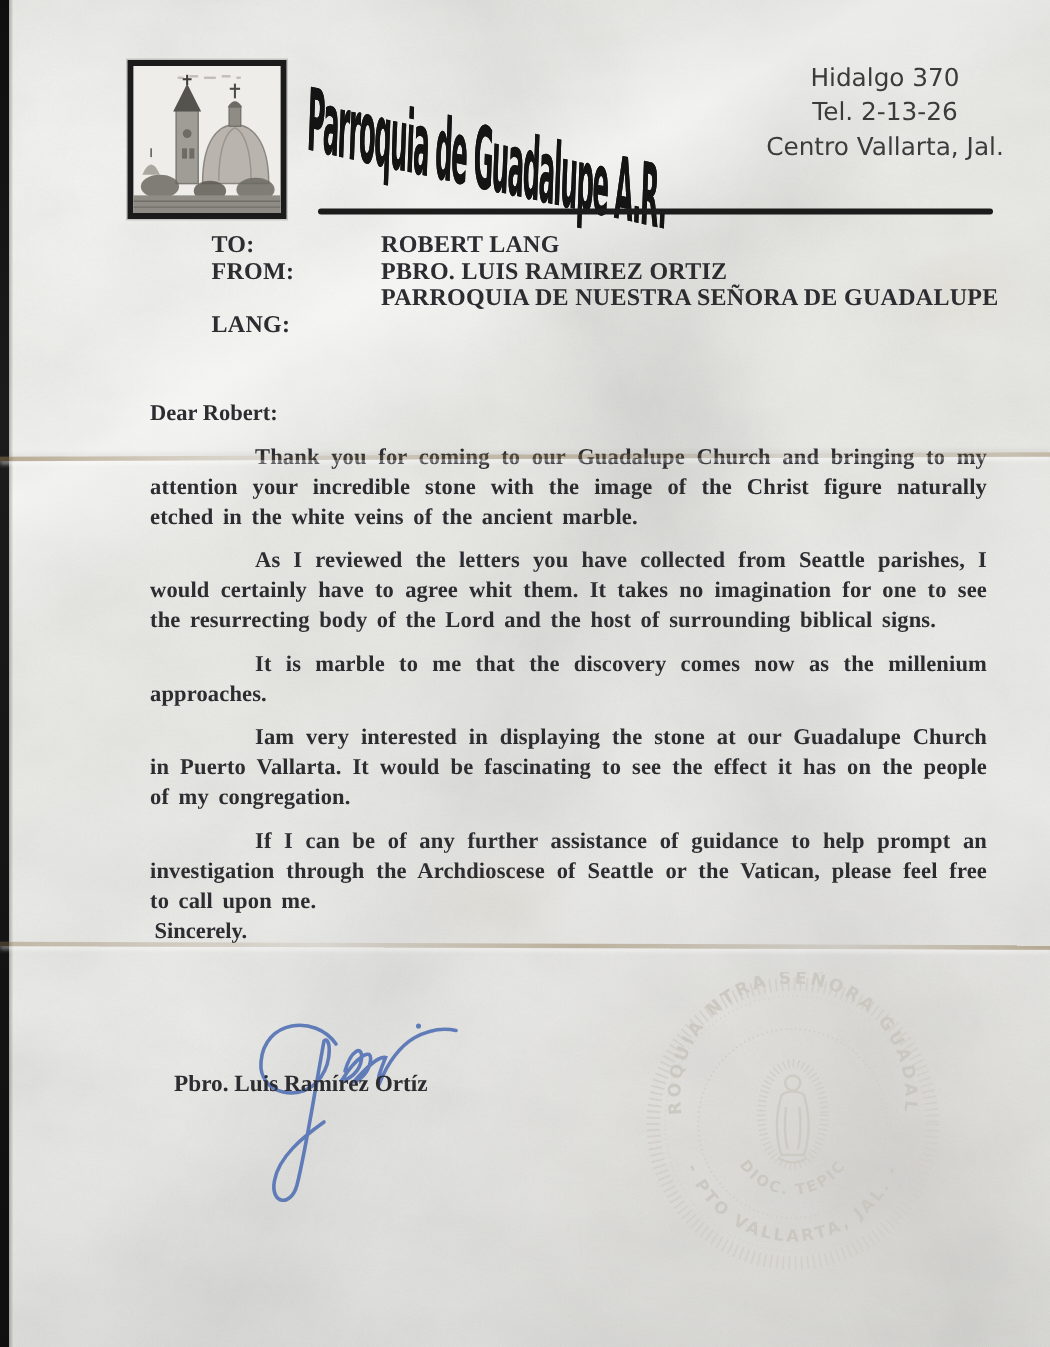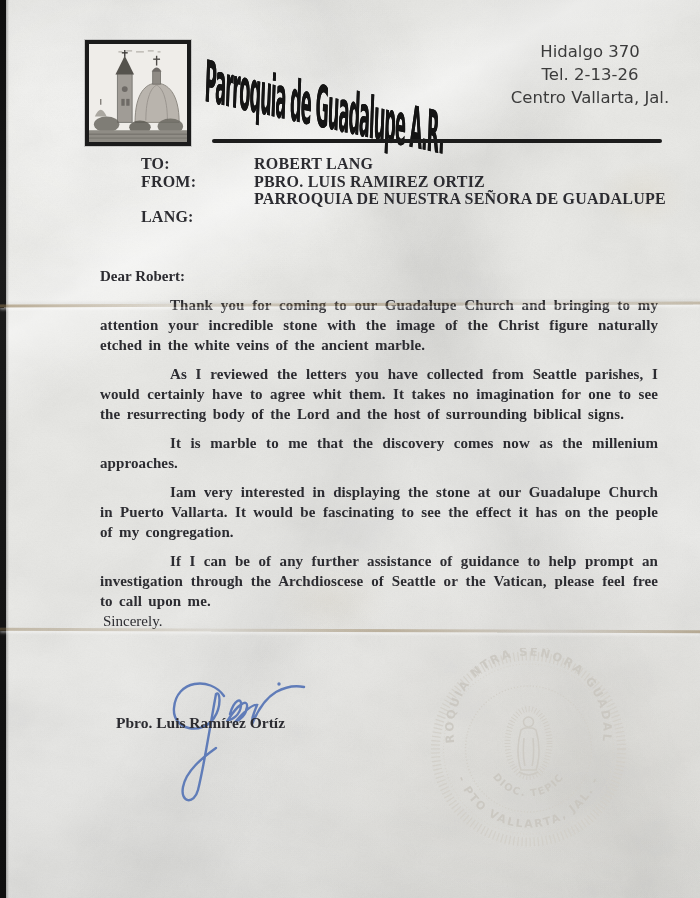--- a/index.html
+++ b/index.html
@@ -47,21 +47,21 @@
     font-family:"DejaVu Sans", sans-serif;font-size:16.5px;line-height:23px;color:#3b3b3b;}
   .head-rule{position:absolute;left:212px;top:139px;width:450px;height:4px;background:#1c1c1c;border-radius:2px;}
   
   .meta{position:absolute;left:100px;top:155px;display:grid;grid-template-columns:113px auto;
     font-weight:bold;font-size:16px;line-height:17.6px;letter-spacing:.2px;margin-left:41px;}
   
   .salutation{position:absolute;left:100px;top:252px;font-weight:bold;font-size:15px;margin-top:16px;}
   .letter-body{position:absolute;left:100px;top:295px;width:558px;}
   .letter-body p{margin:0 0 9px 0;font-weight:bold;font-size:15px;line-height:20px;
     text-align:justify;text-indent:70px;word-spacing:2.5px;letter-spacing:.1px;}
-  .closing{position:absolute;left:103px;top:613px;font-weight:normal;font-size:15px;}
+  .closing{position:absolute;left:103px;top:613px;font-weight:bold;font-size:15px;}
   .signature{position:absolute;left:158px;top:672px;width:155px;height:140px;}
   .sig-name{position:absolute;left:116px;top:714px;font-weight:bold;font-size:15.5px;}
   .cc-line{position:absolute;left:100px;top:783px;font-weight:bold;font-size:15.5px;}
   
   .seal{position:absolute;left:423px;top:648px;width:212px;height:205px;opacity:.95;}
   .seal text{font-family:"DejaVu Sans", sans-serif;font-weight:bold;fill:#c9c6bf;}
 </style>
 </head>
 <body>
 

